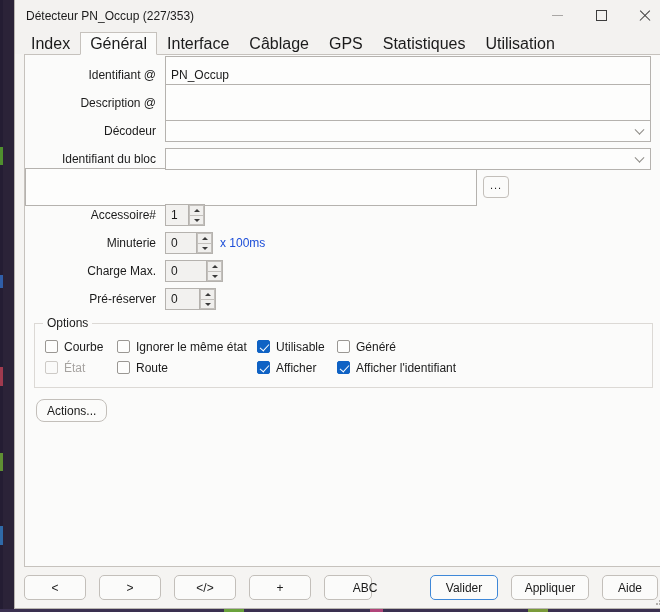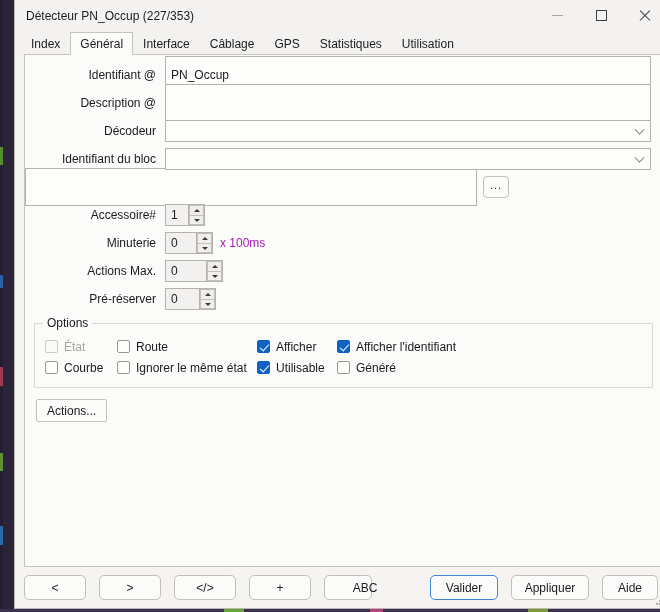--- a/index.html
+++ b/index.html
@@ -72,21 +72,21 @@
     display: flex;
     align-items: flex-end;
     padding-left: 6px;
     flex: none;
     background: #f3f2f0;
   }
   .tab {
     height: 22px;
     padding: 0 9px;
     display: flex; align-items: center;
-    font-size: 12px;
+    font-size: 16px;
     color: #1b1b1b;
     background: #f3f2f0;
     border: 1px solid transparent;
     border-bottom: none;
     white-space: nowrap;
     position: relative;
   }
   .tab.selected {
     background: #fbfbfa;
     border: 1px solid #c6c2bd;
@@ -199,21 +199,21 @@
     border-left: 3px solid transparent;
     border-right: 3px solid transparent;
     border-bottom: 3px solid #3a3a3a;
   }
   .tri-dn {
     width: 0; height: 0;
     border-left: 3px solid transparent;
     border-right: 3px solid transparent;
     border-top: 3px solid #3a3a3a;
   }
-  .suffix { margin-left: 7px; font-size: 12px; color: #a21caf; }
+  .suffix { margin-left: 7px; font-size: 12px; color: #1d4ed8; }
 
   
   .group {
     margin: 13px 9px 0 9px;
     border: 1px solid #dcd9d5;
     padding: 12px 10px 9px 10px;
     position: relative;
   }
   .group > .legend {
     position: absolute; top: -8px; left: 8px;
@@ -253,21 +253,21 @@
   .c1 { width: 72px; }
   .c2 { width: 140px; }
   .c3 { width: 80px; }
 
   .actions-btn {
     margin: 11px 0 0 11px;
     height: 23px;
     padding: 0 10px;
     background: #fbfbfa;
     border: 1px solid #c3bfba;
-    border-radius: 2px;
+    border-radius: 8px;
     font-size: 12px;
     color: #1b1b1b;
     display: inline-flex; align-items: center;
   }
 
   
   #btnbar {
     height: 41px;
     flex: none;
     display: flex;
@@ -424,21 +424,21 @@
               </div>
             <div>
                 <span class="tri-dn"></span>
               </div>
           </div>
         </div>
         <div class="suffix">x 100ms</div>
       </div>
 
       <div class="row">
-        <div class="lbl">Actions Max.</div>
+        <div class="lbl">Charge Max.</div>
         <div class="spin" style="width:58px">
           <div class="val">0</div>
           <div class="btns">
             <div>
                 <span class="tri-up"></span>
               </div>
             <div>
                 <span class="tri-dn"></span>
               </div>
           </div>
@@ -460,54 +460,54 @@
         </div>
       </div>
 
     </div>
 
     
     <div class="group">
       <div class="legend">Options</div>
 
       <div class="chkrow">
+        <div class="chk c1">
+          <span class="box"></span>
+          <span class="cl">Courbe</span>
+        </div>
+        <div class="chk c2">
+          <span class="box"></span>
+          <span class="cl">Ignorer le même état</span>
+        </div>
+        <div class="chk checked c3">
+          <span class="box"></span>
+          <span class="cl">Utilisable</span>
+        </div>
+        <div class="chk">
+          <span class="box"></span>
+          <span class="cl">Généré</span>
+        </div>
+      </div>
+
+      <div class="chkrow">
         <div class="chk disabled c1">
           <span class="box"></span>
           <span class="cl">État</span>
         </div>
         <div class="chk c2">
           <span class="box"></span>
           <span class="cl">Route</span>
         </div>
         <div class="chk checked c3">
           <span class="box"></span>
           <span class="cl">Afficher</span>
         </div>
         <div class="chk checked">
           <span class="box"></span>
           <span class="cl">Afficher l'identifiant</span>
-        </div>
-      </div>
-
-      <div class="chkrow">
-        <div class="chk c1">
-          <span class="box"></span>
-          <span class="cl">Courbe</span>
-        </div>
-        <div class="chk c2">
-          <span class="box"></span>
-          <span class="cl">Ignorer le même état</span>
-        </div>
-        <div class="chk checked c3">
-          <span class="box"></span>
-          <span class="cl">Utilisable</span>
-        </div>
-        <div class="chk">
-          <span class="box"></span>
-          <span class="cl">Généré</span>
         </div>
       </div>
     </div>
 
     <div class="actions-btn">Actions...</div>
 
   </div>
 
   <div id="btnbar">
     <div class="bb nav">&lt;</div>

